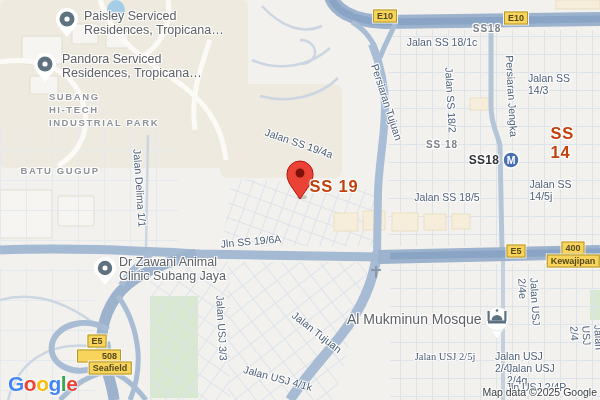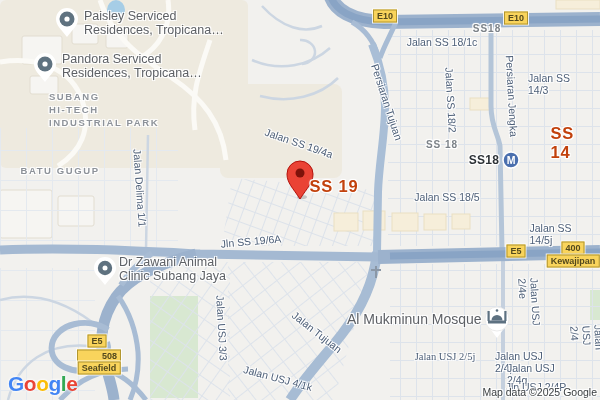--- a/index.html
+++ b/index.html
@@ -193,35 +193,35 @@
       <div class="label station" style="left: 484px; top: 160px; transform: translate(-50%, -50%) rotate(0deg);">SS18</div>
       <div class="label road" style="left: 140px; top: 188px; transform: translate(-50%, -50%) rotate(86deg);">Jalan Delima 1/1</div>
       <div class="label road" style="left: 299px; top: 143px; transform: translate(-50%, -50%) rotate(19deg);">Jalan SS 19/4a</div>
       <div class="label road" style="left: 251px; top: 241px; transform: translate(-50%, -50%) rotate(-5deg);">Jln SS 19/6A</div>
       <div class="label road" style="left: 387px; top: 102px; transform: translate(-50%, -50%) rotate(72deg);">Persiaran Tujuan</div>
       <div class="label road" style="left: 442px; top: 42px; transform: translate(-50%, -50%) rotate(0deg);">Jalan SS 18/1c</div>
       <div class="label road" style="left: 451px; top: 100px; transform: translate(-50%, -50%) rotate(87deg);">Jalan SS 18/2</div>
       <div class="label road" style="left: 512px; top: 96px; transform: translate(-50%, -50%) rotate(87deg);">Persiaran Jengka</div>
       <div class="label road" style="left: 552px; top: 84px; transform: translate(-50%, -50%) rotate(0deg);">Jalan SS 14/3</div>
       <div class="label road" style="left: 447px; top: 197px; transform: translate(-50%, -50%) rotate(0deg);">Jalan SS 18/5</div>
-      <div class="label road" style="left: 553px; top: 190px; transform: translate(-50%, -50%) rotate(0deg); margin-top: 44px;">Jalan SS 14/5j</div>
+      <div class="label road" style="left: 553px; top: 190px; transform: translate(-50%, -50%) rotate(0deg);">Jalan SS 14/5j</div>
       <div class="label road" style="left: 222px; top: 328px; transform: translate(-50%, -50%) rotate(87deg);">Jalan USJ 3/3</div>
       <div class="label road" style="left: 445px; top: 356px; transform: translate(-50%, -50%) rotate(0deg); font-family: Liberation Serif, serif;">Jalan USJ 2/5j</div>
       <div class="label road" style="left: 317px; top: 332px; transform: translate(-50%, -50%) rotate(38deg);">Jalan Tujuan</div>
       <div class="label road" style="left: 278px; top: 378px; transform: translate(-50%, -50%) rotate(15deg);">Jalan USJ 4/1k</div>
       <div class="label road" style="left: 530px; top: 313px; transform: translate(-50%, -50%) rotate(87deg);">Jalan USJ 2/4e</div>
       <div class="label road" style="left: 587px; top: 338px; transform: translate(-50%, -50%) rotate(87deg);">Jalan USJ 2/4</div>
       <div class="label road" style="left: 530px; top: 362px; transform: translate(-50%, -50%) rotate(0deg);">Jalan USJ 2/4p</div>
       <div class="label road" style="left: 538px; top: 374px; transform: translate(-50%, -50%) rotate(0deg);">Jalan USJ 2/4q</div>
       <div class="label road" style="left: 536px; top: 387px; transform: translate(-50%, -50%) rotate(0deg);">Jln USJ 2/4P</div>
       <div class="badge" style="left: 385px; top: 16px;">E10</div>
       <div class="badge" style="left: 516px; top: 18px;">E10</div>
       <div class="badge" style="left: 97px; top: 341px;">E5</div>
       <div class="badge" style="left: 99px; top: 356px; padding-left: 24px;">508</div>
-      <div class="badge" style="left: 99px; top: 368px;">Seafield</div>
+      <div class="badge" style="left: 110px; top: 368px;">Seafield</div>
       <div class="badge" style="left: 516px; top: 251px;">E5</div>
       <div class="badge" style="left: 573px; top: 248px;">400</div>
       <div class="badge" style="left: 573px; top: 261px;">Kewajipan</div>
     </div>
 
   <div id="google-logo"><span style="color: rgb(66, 133, 244);">G</span><span style="color: rgb(234, 67, 53);">o</span><span style="color: rgb(251, 188, 5);">o</span><span style="color: rgb(66, 133, 244);">g</span><span style="color: rgb(52, 168, 83);">l</span><span style="color: rgb(234, 67, 53);">e</span></div>
   <div id="attribution">Map data ©2025 Google</div>
 </div>
 
 </body></html>

